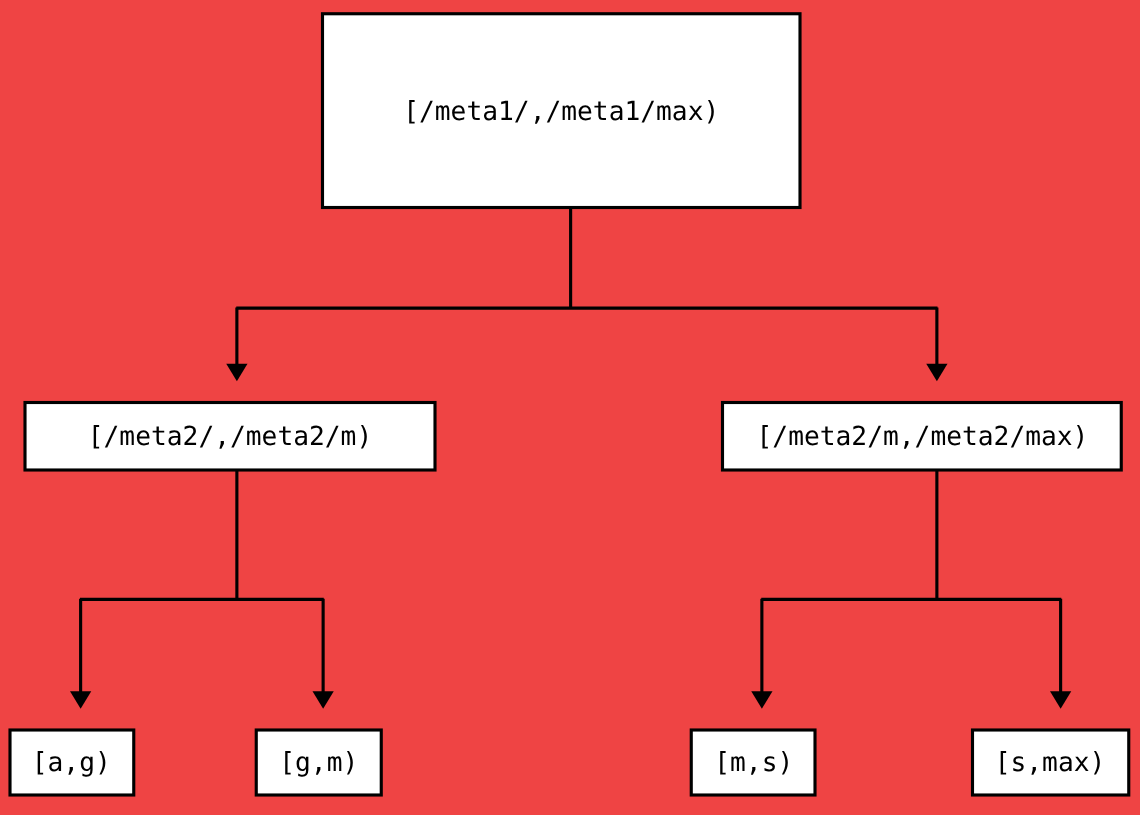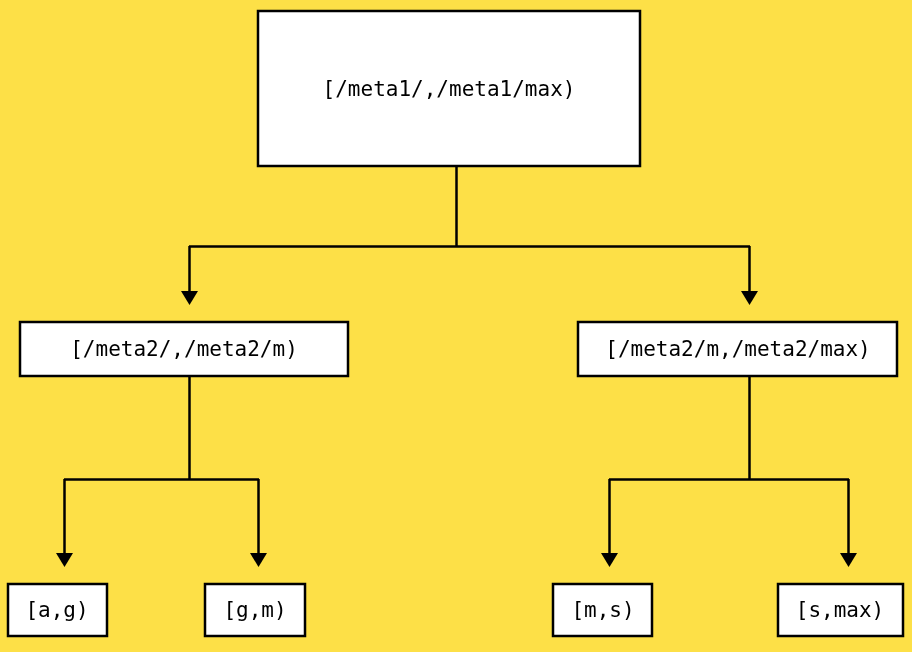--- a/index.html
+++ b/index.html
@@ -11,21 +11,21 @@
   body {
     width: 912px;
     height: 652px;
     font-family: "DejaVu Sans Mono", "Liberation Mono", monospace;
     overflow: hidden;
   }
   #diagram-root {
     position: relative;
     width: 912px;
     height: 652px;
-    background: #fde047;
+    background: #ef4444;
   }
   svg#tree-canvas {
     position: absolute;
     top: 0;
     left: 0;
     width: 912px;
     height: 652px;
     display: block;
   }
   .node-box {

